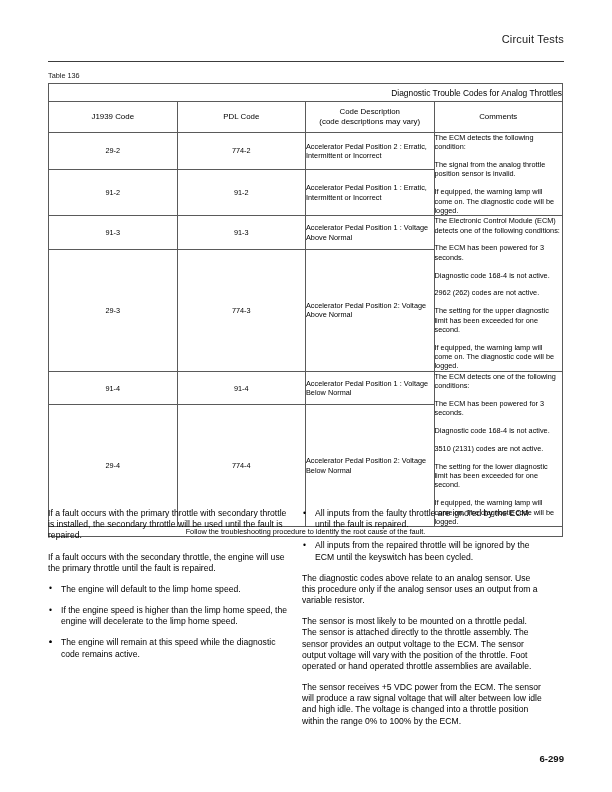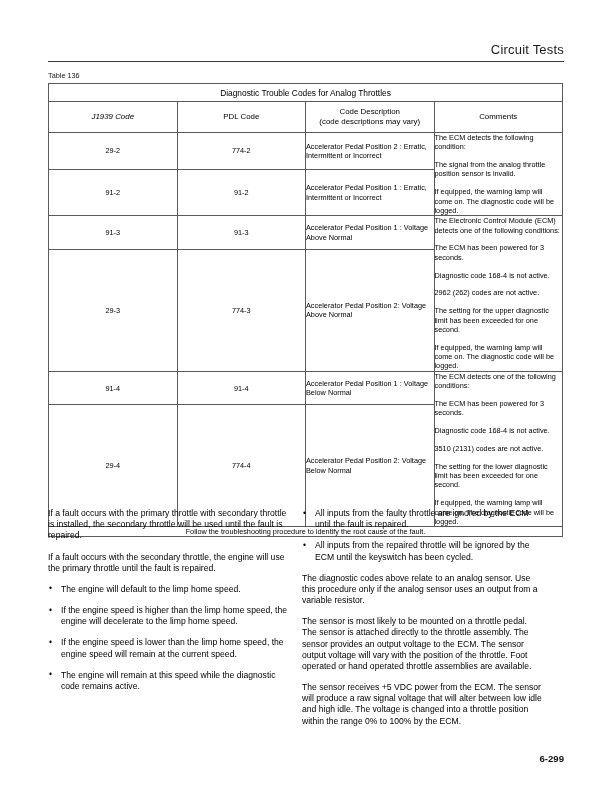--- a/index.html
+++ b/index.html
@@ -16,23 +16,23 @@
     -webkit-font-smoothing: antialiased;
   }
   .page {
     position: absolute;
     inset: 0;
   }
 
   
   .running-header {
     position: absolute;
-    top: 42px;
+    top: 33px;
     right: 48px;
-    font-size: 13px;
+    font-size: 11px;
     letter-spacing: 0.2px;
     color: #1a1a1a;
   }
   .header-rule {
     position: absolute;
     top: 61px;
     left: 48px;
     right: 48px;
     height: 1px;
     background: #3c3c3c;
@@ -59,21 +59,21 @@
     font-size: 7.3px;
     color: #000;
   }
   .dtc-table td, .dtc-table th {
     border: 1px solid #5a5a5a;
     padding: 0;
     vertical-align: middle;
     font-weight: normal;
   }
   .tbl-title {
-    text-align: center;
+    text-align: right;
     font-weight: bold;
     font-size: 8.4px;
     height: 17px;
     padding: 0 4px;
     border: 1.3px solid #2b2b2b;
   }
   .col-hdr {
     text-align: center;
     font-weight: bold;
     font-size: 7.9px;
@@ -172,21 +172,21 @@
 
   <div class="table-caption">Table 136</div>
 
   <table class="dtc-table">
     <tbody>
       <tr>
         <td class="tbl-title" colspan="4">Diagnostic Trouble Codes for Analog Throttles</td>
       </tr>
 
       <tr>
-        <td class="col-hdr" style="width:68px;font-style:italic;">J1939 Code</td>
+        <td class="col-hdr" style="width:68px;">J1939 Code</td>
         <td class="col-hdr" style="width:56px;">PDL Code</td>
         <td class="col-hdr" style="width:166px;">
           <span>Code Description</span><br>
           <span>(code descriptions may vary)</span>
         </td>
         <td class="col-hdr">Comments</td>
       </tr>
 
       <tr>
         <td class="code-cell" style="height:30px;">29-2</td>
@@ -260,21 +260,20 @@
         <li>
           <span class="bullet-dot">•</span>
           <span>The engine will default to the limp home speed.</span>
         </li>
         <li>
           <span class="bullet-dot">•</span>
           <span>If the engine speed is higher than the limp home speed, the engine will decelerate to the limp home speed.</span>
         </li>
         <li>
           <span class="bullet-dot">•</span>
-          <span>If the engine speed is lower than the limp home speed, the engine speed will remain at the current speed.</span>
         </li>
         <li>
           <span class="bullet-dot">•</span>
           <span>The engine will remain at this speed while the diagnostic code remains active.</span>
         </li>
       </ul>
     </div>
 
     <div class="col">
       <ul class="bullets gap-after-list">

